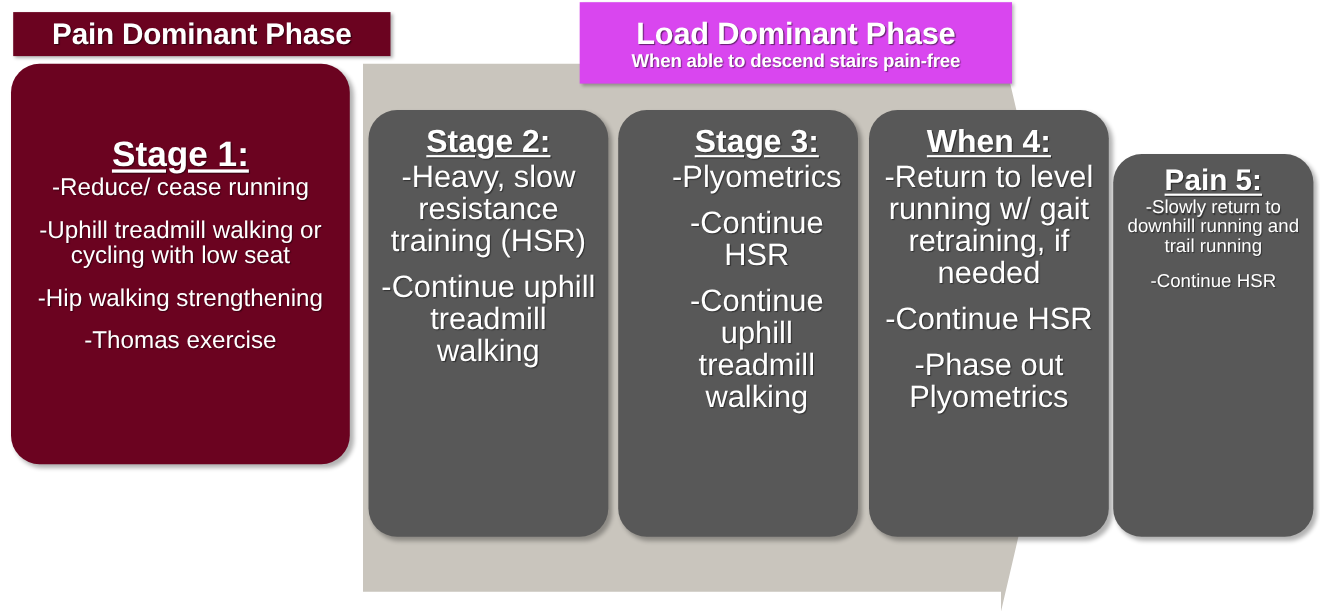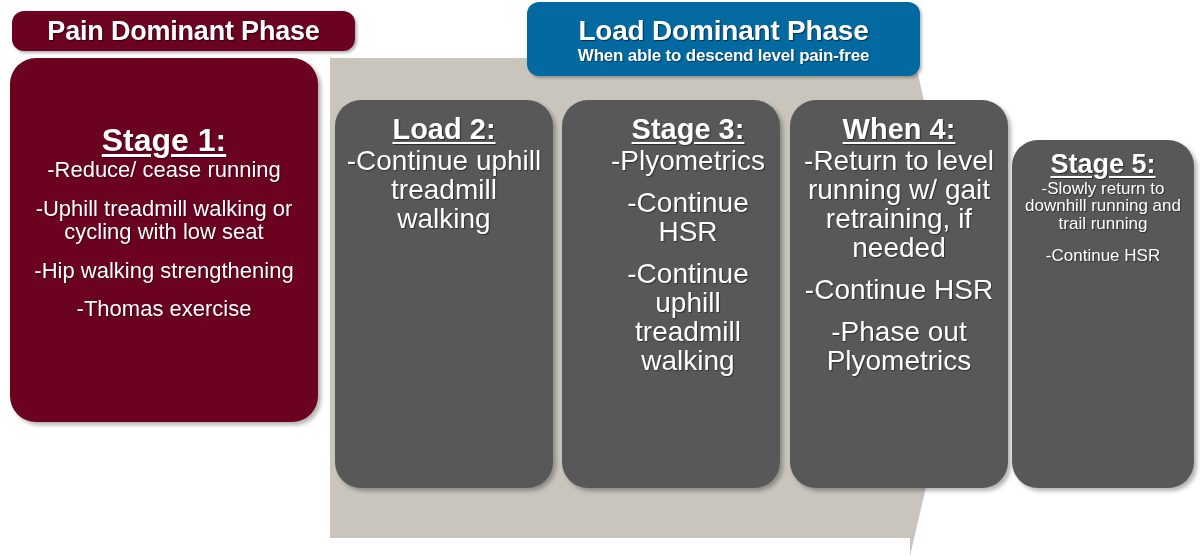--- a/index.html
+++ b/index.html
@@ -18,21 +18,20 @@
 
   
   .phase-bar {
     position: absolute;
     box-sizing: border-box;
     display: flex;
     flex-direction: column;
     align-items: center;
     justify-content: center;
     z-index: 6;
-    border-radius: 12px;
   }
   .phase-bar .phase-title {
     color: #ffffff;
     font-weight: bold;
     line-height: 1.04;
     text-shadow: 1px 1px 1px rgba(0,0,0,0.55);
     white-space: nowrap;
   }
   .phase-bar .phase-sub {
     color: #ffffff;
@@ -50,21 +49,21 @@
     background: #6B0320;
     box-shadow: 2px 2px 3px rgba(0,0,0,0.30);
   }
   #pain-phase-bar .phase-title { font-size: 27px; letter-spacing: -0.2px; }
 
   #load-phase-bar {
     left: 527px;
     top: 2px;
     width: 393px;
     height: 74px;
-    background: #0369a1;
+    background: #d946ef;
     box-shadow: 2px 2px 3px rgba(0,0,0,0.28);
     padding-top: 2px;
   }
   #load-phase-bar .phase-title { font-size: 28px; letter-spacing: -0.2px; }
   #load-phase-bar .phase-sub { font-size: 17px; margin-top: 2px; letter-spacing: -0.2px; }
 
   
   #progress-arrow {
     position: absolute;
     left: 330px;
@@ -131,49 +130,50 @@
   <svg id="progress-arrow" viewBox="0 0 640 516" preserveAspectRatio="none" aria-hidden="true">
     <polygon points="0,18 580,18 580,0 640,258 580,516 580,498 0,498" fill="#C9C5BD"></polygon>
   </svg>
 
   <div id="pain-phase-bar" class="phase-bar">
     <div class="phase-title">Pain Dominant Phase</div>
   </div>
 
   <div id="load-phase-bar" class="phase-bar">
     <div class="phase-title">Load Dominant Phase</div>
-    <div class="phase-sub">When able to descend level pain-free</div>
+    <div class="phase-sub">When able to descend stairs pain-free</div>
   </div>
 
   <div id="stage-1" class="stage-card maroon">
     <div class="stage-title">Stage 1:</div>
     <div class="stage-item">-Reduce/ cease running</div>
     <div class="stage-item">-Uphill treadmill walking or cycling with low seat</div>
     <div class="stage-item">-Hip walking strengthening</div>
     <div class="stage-item">-Thomas exercise</div>
   </div>
 
   <div id="stage-2" class="stage-card gray">
-    <div class="stage-title">Load 2:</div>
+    <div class="stage-title">Stage 2:</div>
+    <div class="stage-item">-Heavy, slow resistance training (HSR)</div>
     <div class="stage-item">-Continue uphill treadmill walking</div>
   </div>
 
   <div id="stage-3" class="stage-card gray">
     <div class="stage-title">Stage 3:</div>
     <div class="stage-item">-Plyometrics</div>
     <div class="stage-item">-Continue HSR</div>
     <div class="stage-item">-Continue uphill treadmill walking</div>
   </div>
 
   <div id="stage-4" class="stage-card gray">
     <div class="stage-title">When 4:</div>
     <div class="stage-item">-Return to level running w/ gait retraining, if needed</div>
     <div class="stage-item">-Continue HSR</div>
     <div class="stage-item">-Phase out Plyometrics</div>
   </div>
 
   <div id="stage-5" class="stage-card gray">
-    <div class="stage-title">Stage 5:</div>
+    <div class="stage-title">Pain 5:</div>
     <div class="stage-item">-Slowly return to downhill running and trail running</div>
     <div class="stage-item">-Continue HSR</div>
   </div>
 
 </div>
 
 </body></html>

